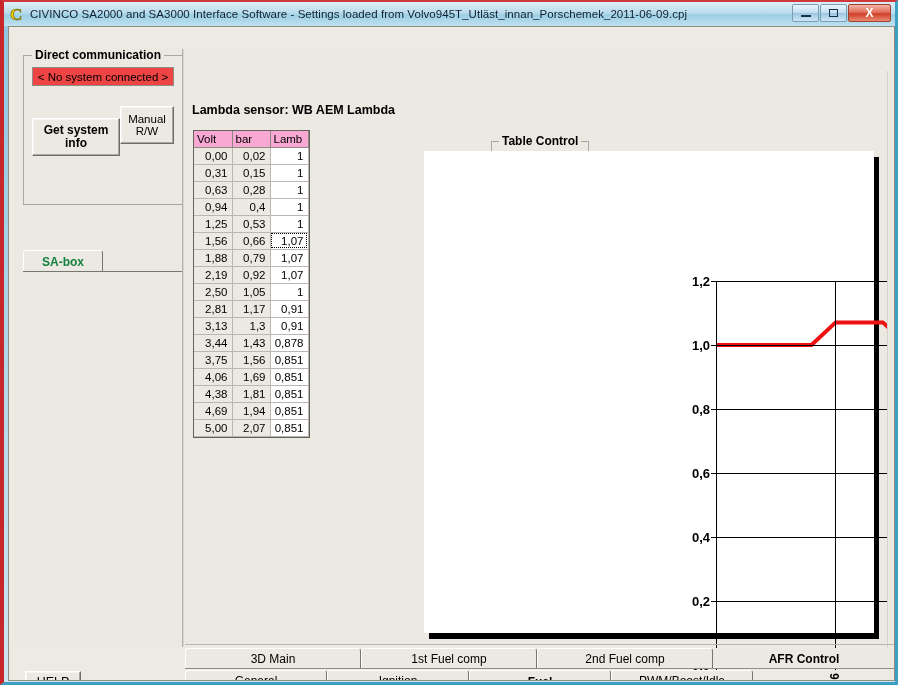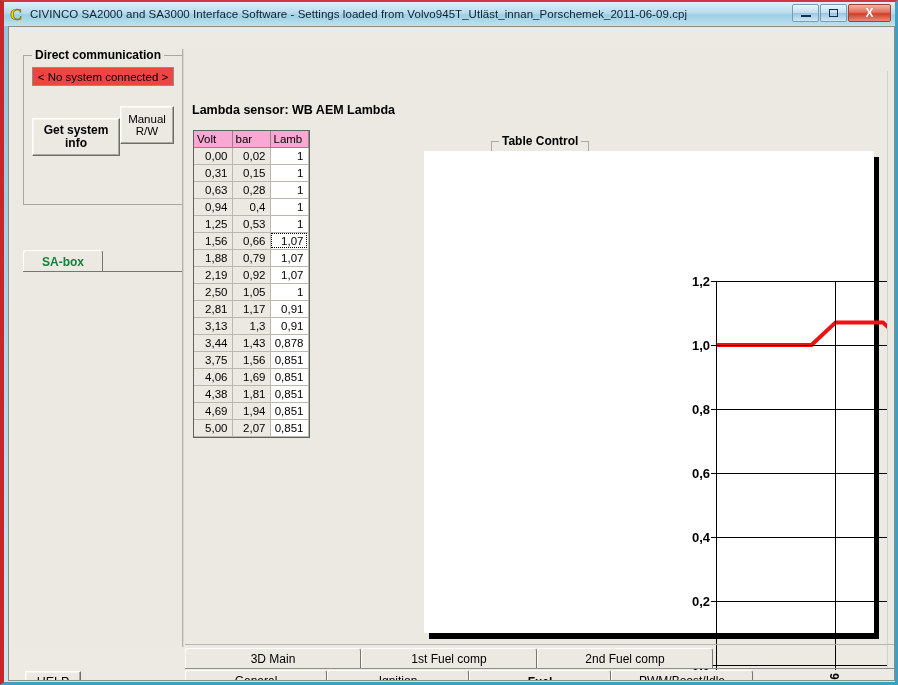--- a/index.html
+++ b/index.html
@@ -601,20 +601,21 @@
       </div>
 
       <div id="right-sliver"></div>
     </div>
 
     <div id="tabpane-line"></div>
     <div id="tabs-top">
         <div class="tab" style="left: 0px; width: 176px;">3D Main</div>
         <div class="tab" style="left: 176px; width: 176px;">1st Fuel comp</div>
         <div class="tab" style="left: 352px; width: 176px;">2nd Fuel comp</div>
+        <div class="tab plain-active" style="left: 528px; width: 182px;">AFR Control</div>
       </div>
     <div id="tabs-top-rule"></div>
     <div id="tabs-bottom">
         <div class="tab" style="left: 0px; width: 142px;">General</div>
         <div class="tab" style="left: 142px; width: 142px;">Ignition</div>
         <div class="tab active" style="left: 284px; width: 142px;">Fuel</div>
         <div class="tab" style="left: 426px; width: 142px;">PWM/Boost/Idle</div>
       </div>
 
   </div>

